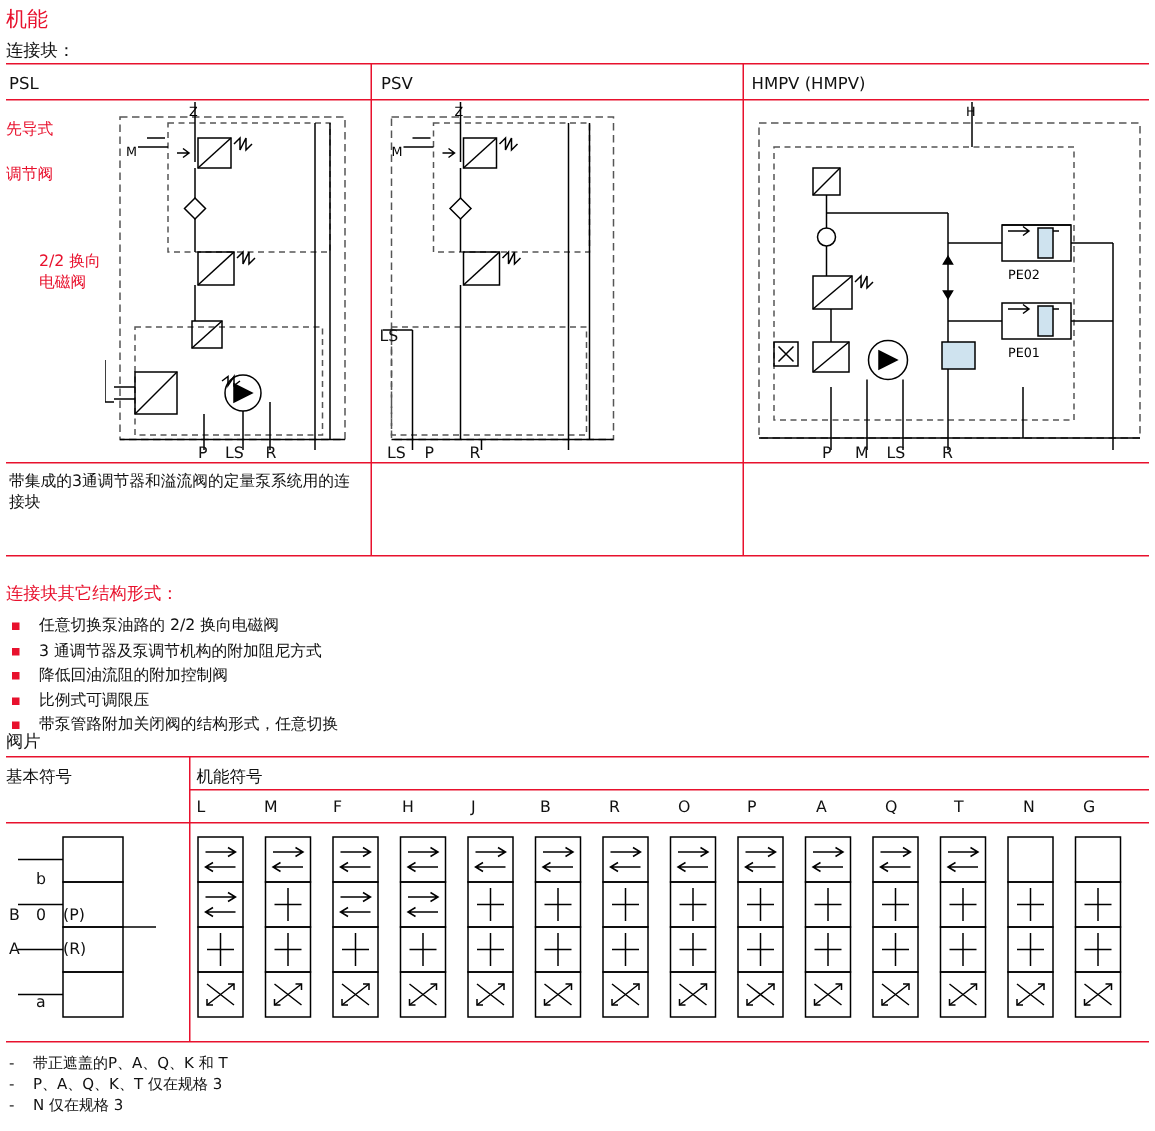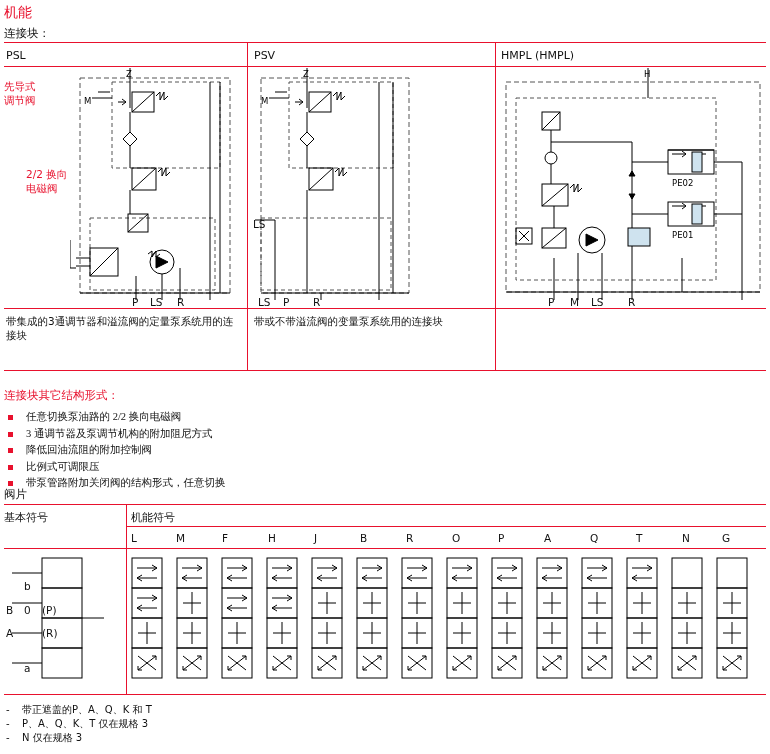--- a/index.html
+++ b/index.html
@@ -75,21 +75,20 @@
   .bullets ul {
     margin: 0;
     padding: 0;
     list-style: none;
   }
   .bullets li {
     font-size: 10.5px;
     line-height: 16.5px;
     padding-left: 22px;
     position: relative;
-    font-family: Liberation Serif, serif;
   }
   .bullets li:before {
     content: "";
     position: absolute;
     left: 4px;
     top: 6px;
     width: 5px;
     height: 5px;
     background: #e8112d;
   }
@@ -130,24 +129,24 @@
 
   <div class="hr" style="top:308px;"></div>
 
   <div class="hr" style="top:370px;"></div>
 
   <div class="vline" style="left:247px; top:42px; height:328px;"></div>
   <div class="vline" style="left:495px; top:42px; height:328px;"></div>
 
   <div class="colhdr" style="left:6px; top:49px;">PSL</div>
   <div class="colhdr" style="left:254px; top:49px;">PSV</div>
-  <div class="colhdr" style="left:501px; top:49px;">HMPL (HMPL)</div>
+  <div class="colhdr" style="left:501px; top:49px;">HMPV (HMPV)</div>
 
   <div class="lbl red" style="left:4px; top:80px;">先导式</div>
-  <div class="lbl red" style="left:4px; top:94px;text-align:right;">调节阀</div>
+  <div class="lbl red" style="left:4px; top:110px;text-align:right;">调节阀</div>
   <div class="lbl red" style="left:26px; top:168px;">2/2 换向</div>
   <div class="lbl red" style="left:26px; top:182px;">电磁阀</div>
 
   <div class="svg-holder" style="left:70px; top:68px;">
     <svg width="180" height="238" viewBox="0 0 180 238">
       <g stroke="#000" fill="none" stroke-width="1">
 
         <rect x="10" y="10" width="150" height="215" stroke="#555" stroke-dasharray="5,3"></rect>
 
         <rect x="42" y="14" width="108" height="86" stroke="#555" stroke-dasharray="4,3"></rect>
@@ -319,21 +318,20 @@
         <text x="170" y="170">PE01</text>
       </g>
     </svg>
   </div>
   <div class="lbl" style="left:548px; top:296px;">P</div>
   <div class="lbl" style="left:570px; top:296px;">M</div>
   <div class="lbl" style="left:591px; top:296px;">LS</div>
   <div class="lbl" style="left:628px; top:296px;">R</div>
 
   <div class="celltext" style="left:6px; top:314px; width:232px;">带集成的3通调节器和溢流阀的定量泵系统用的连接块</div>
-  <div class="celltext" style="left:254px; top:314px; width:232px;">带或不带溢流阀的变量泵系统用的连接块</div>
 
   <div class="bullets">
     <div class="b-title red">连接块其它结构形式：</div>
     <ul>
       <li>任意切换泵油路的 2/2 换向电磁阀</li>
       <li>3 通调节器及泵调节机构的附加阻尼方式</li>
       <li>降低回油流阻的附加控制阀</li>
       <li>比例式可调限压</li>
       <li>带泵管路附加关闭阀的结构形式，任意切换</li>
     </ul>

